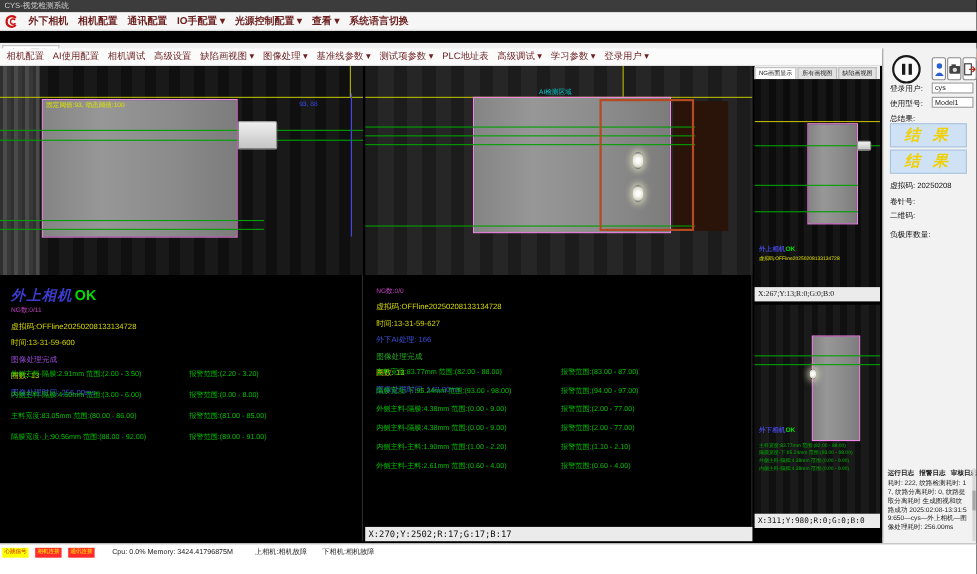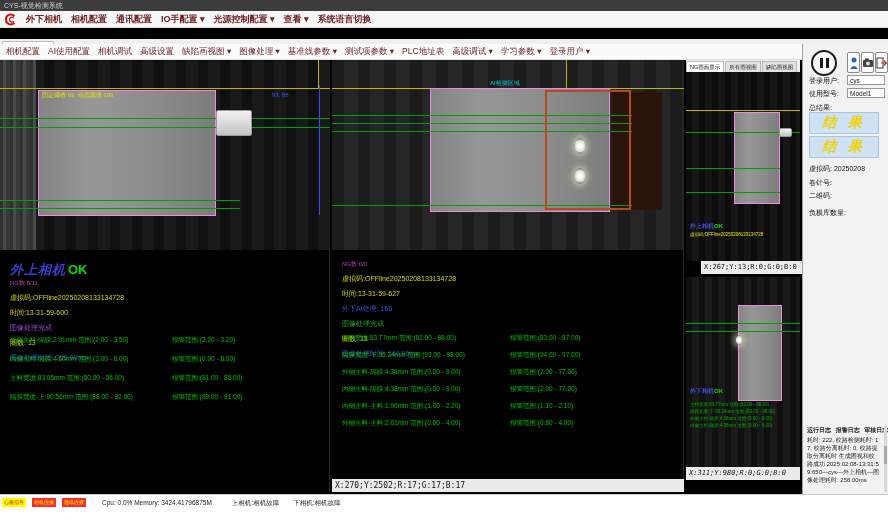--- a/index.html
+++ b/index.html
@@ -233,38 +233,38 @@
     <div class="scene" style="top:12px;width:114px;height:189px;background:repeating-linear-gradient(90deg,#0c0c0c 0 6px,#161616 6px 13px);">
       <div class="abs hline yellow" style="left:0;top:38px;width:114px;"></div>
       <div class="abs product" style="left:48px;top:40px;width:46px;height:92px;"></div>
       <div class="abs hline green" style="left:0;top:60px;width:114px;"></div>
       <div class="abs hline green" style="left:0;top:96px;width:94px;"></div>
       <div class="abs hline green" style="left:0;top:120px;width:94px;"></div>
       <div class="abs connector" style="left:93px;top:56px;width:13px;height:9px;"></div>
       <div class="abs minicap" style="left:4px;top:150px;"><span class="nm">外上相机</span><span class="ok">OK</span></div>
       <div class="abs lblyellow" style="left:4px;top:160px;font-size:4.5px;">虚拟码:OFFline20250208133134728</div>
     </div>
-    <div class="abs statusline" style="left:15px;top:201px;width:114px;height:13px;font-size:7px;">X:267;Y:13;R:0;G:0;B:0</div>
+    <div class="abs statusline" style="left:0;top:201px;width:114px;height:13px;font-size:7px;font-family:Liberation Serif, serif;">X:267;Y:13;R:0;G:0;B:0</div>
   </div>
 
   <div class="abs" style="left:686px;top:277px;width:114px;height:203px;">
     <div class="scene" style="width:114px;height:190px;background:repeating-linear-gradient(90deg,#101010 0 6px,#1a1a1a 6px 13px);">
       <div class="abs product" style="left:52px;top:28px;width:44px;height:96px;"></div>
       <div class="abs spot" style="left:50px;top:58px;width:6px;height:10px;"></div>
       <div class="abs hline green" style="left:0;top:46px;width:114px;"></div>
       <div class="abs hline green" style="left:0;top:54px;width:114px;"></div>
       <div class="abs minicap" style="left:4px;top:110px;"><span class="nm">外下相机</span><span class="ok">OK</span></div>
       <div class="abs" style="left:4px;top:124px;">
         <div class="minirow">主料宽度:83.77mm 范围:(82.00 - 88.00)</div>
         <div class="minirow">隔膜宽度-下:95.24mm 范围:(93.00 - 98.00)</div>
         <div class="minirow">外侧主料-隔膜:4.38mm 范围:(0.00 - 9.00)</div>
         <div class="minirow">内侧主料-隔膜:4.38mm 范围:(0.00 - 9.00)</div>
       </div>
     </div>
-    <div class="abs statusline" style="left:0;top:190px;width:114px;height:13px;font-size:7px;font-style:italic;">X:311;Y:980;R:0;G:0;B:0</div>
+    <div class="abs statusline" style="left:0;top:190px;width:114px;height:13px;font-size:7px;">X:311;Y:980;R:0;G:0;B:0</div>
   </div>
 
   <div class="abs rpanel">
     <div class="abs pausebtn">
         <span class="bar"></span>
         <span class="bar"></span>
       </div>
     <div class="abs sqbtn" style="left:44px;">
       <svg width="10" height="14">
           <circle cx="5" cy="4" r="2.5" fill="#2a5fd0"></circle>

